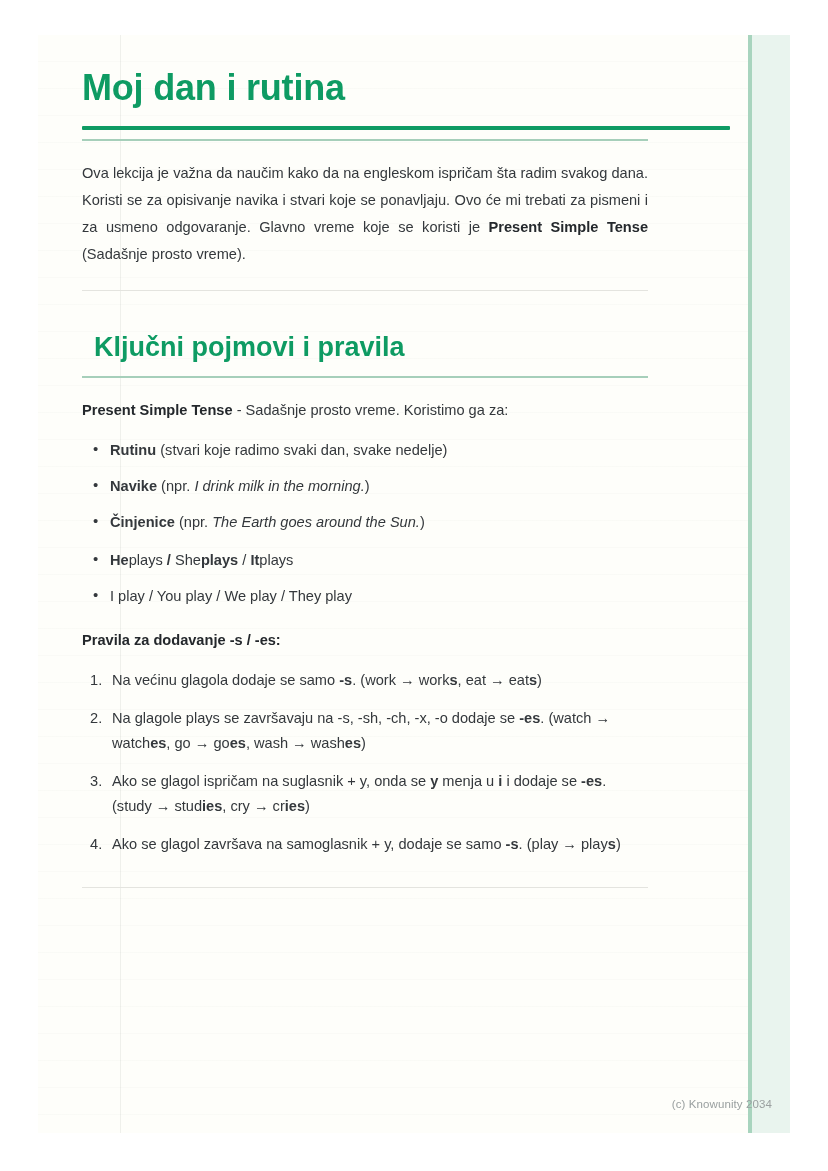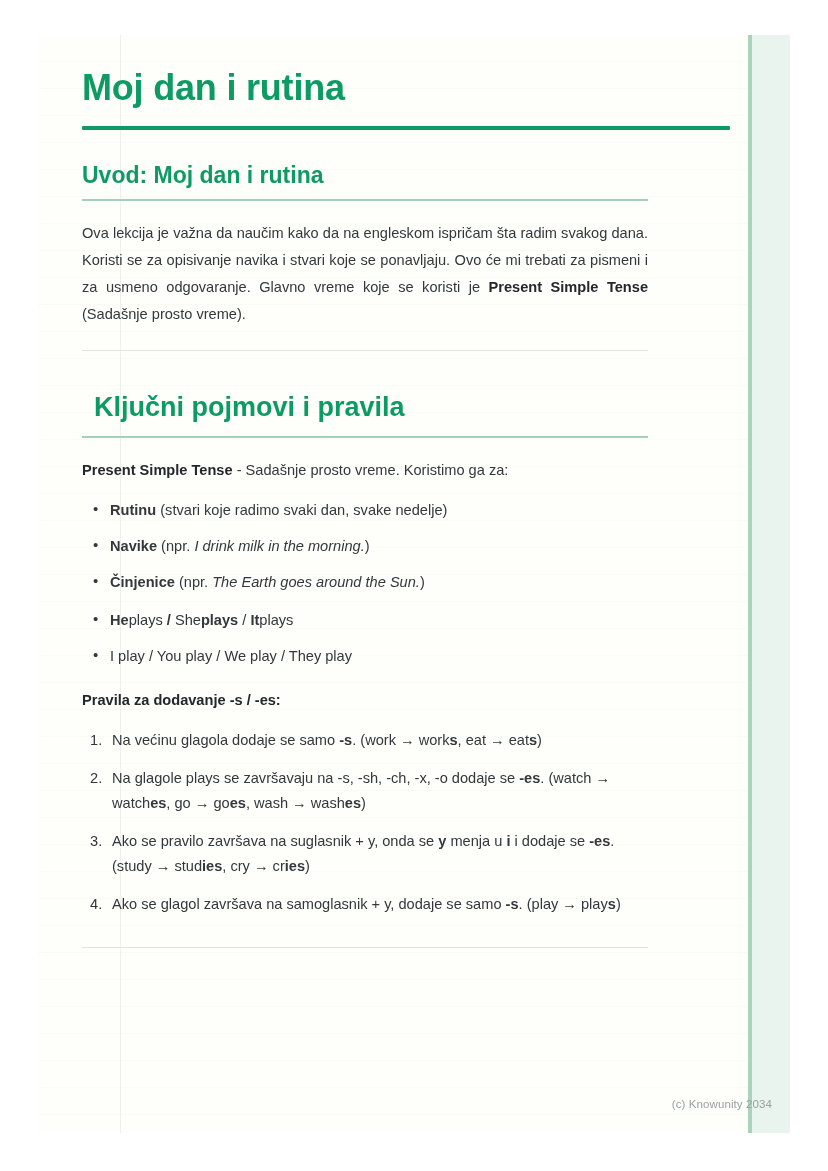--- a/index.html
+++ b/index.html
@@ -217,21 +217,20 @@
   <div id="margin-rule"></div>
 
   <div id="right-band-line"></div>
   <div id="right-band"></div>
 
   <div id="content">
 
     <h1 class="doc-title">Moj dan i rutina</h1>
     <div class="title-rule"></div>
 
-    <h2 class="h2">Uvod: Moj dan i rutina</h2>
     <div class="h2-rule"></div>
 
     <p class="para justified"><span>Ova lekcija je važna da naučim kako da na engleskom ispričam šta radim svakog dana. Koristi se za opisivanje navika i stvari koje se ponavljaju. Ovo će mi trebati za pismeni i za usmeno odgovaranje. Glavno vreme koje se koristi je </span><b>Present Simple Tense</b><span> (Sadašnje prosto vreme).</span></p>
 
     <div class="divider"></div>
 
     <h1 class="h1b">Ključni pojmovi i pravila</h1>
     <div class="h1b-rule"></div>
 
     <p class="para"><b>Present Simple Tense</b><span> - Sadašnje prosto vreme. Koristimo ga za:</span></p>
@@ -246,21 +245,21 @@
     <ul class="bullets" id="conjugation-list">
         <li><b>He</b><span>plays</span><b> / </b><span>She</span><b>plays</b><span> / </span><b>It</b><span>plays</span></li>
         <li><span>I play / You play / We play / They play</span></li>
       </ul>
 
     <p class="para bold">Pravila za dodavanje -s / -es:</p>
 
     <ol class="numbers" id="rules-list">
         <li><span>Na većinu glagola dodaje se samo </span><b>-s</b><span>. (work → work</span><b>s</b><span>, eat → eat</span><b>s</b><span>)</span></li>
         <li><span>Na glagole plays se završavaju na -s, -sh, -ch, -x, -o dodaje se </span><b>-es</b><span>. (watch → watch</span><b>es</b><span>, go → go</span><b>es</b><span>, wash → wash</span><b>es</b><span>)</span></li>
-        <li><span>Ako se pravilo završava na suglasnik + y, onda se </span><b>y</b><span> menja u </span><b>i</b><span> i dodaje se </span><b>-es</b><span>. (study → stud</span><b>ies</b><span>, cry → cr</span><b>ies</b><span>)</span></li>
+        <li><span>Ako se glagol ispričam na suglasnik + y, onda se </span><b>y</b><span> menja u </span><b>i</b><span> i dodaje se </span><b>-es</b><span>. (study → stud</span><b>ies</b><span>, cry → cr</span><b>ies</b><span>)</span></li>
         <li><span>Ako se glagol završava na samoglasnik + y, dodaje se samo </span><b>-s</b><span>. (play → play</span><b>s</b><span>)</span></li>
       </ol>
 
     <div class="divider" style="margin-top:30px;"></div>
 
   </div>
 
   <div id="footer-credit">(c) Knowunity 2034</div>
 
 </div>

